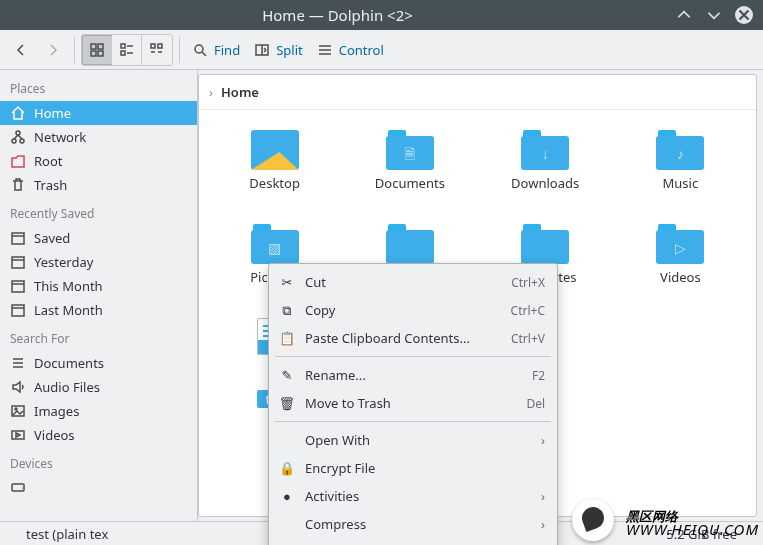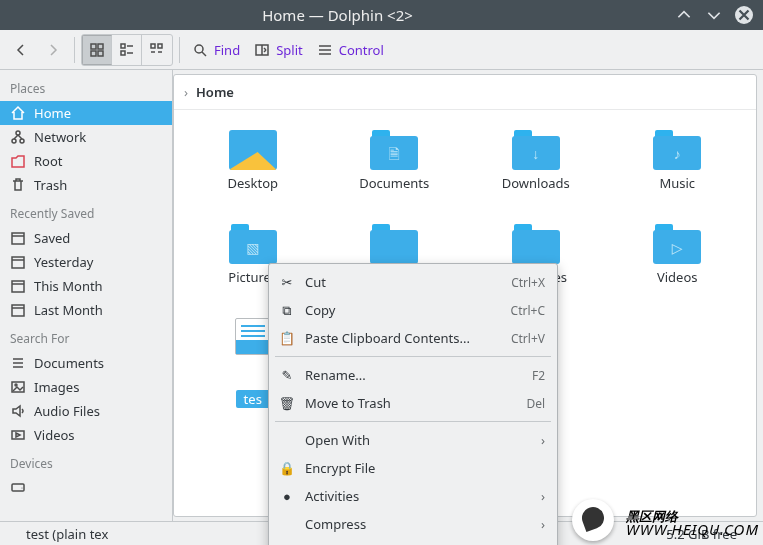--- a/index.html
+++ b/index.html
@@ -7,31 +7,31 @@
 
 
 .titlebar { height: 30px; background: #465057; display: flex; align-items: center; color: #fff; }
 .titlebar .title { flex: 1; text-align: center; color: #eee; font-size: 15px; }
 .titlebar .winbtns { display: flex; gap: 12px; padding-right: 10px; align-items: center; }
 .winbtn { width: 18px; height: 18px; display: flex; align-items: center; justify-content: center; color: #dfe3e6; }
 .winbtn.close { background: #dfe3e6; border-radius: 50%; color: #465057; }
 
 
 .toolbar { height: 40px; background: #eff0f1; border-bottom: 1px solid #c5c9cc; display: flex; align-items: center; padding: 0 6px; gap: 2px; }
-.toolbtn { height: 30px; min-width: 30px; padding: 0 6px; display: flex; align-items: center; justify-content: center; gap: 6px; border-radius: 3px; color: #6d28d9; }
+.toolbtn { height: 30px; min-width: 30px; padding: 0 6px; display: flex; align-items: center; justify-content: center; gap: 6px; border-radius: 3px; color: #0369a1; }
 .toolbtn svg { width: 16px; height: 16px; }
 .tool-sep { width: 1px; height: 26px; background: #c5c9cc; margin: 0 4px; }
 .toolbtn.active { background: #c9cdd0; border: 1px solid #a8acaf; }
 .tool-group { display: flex; border: 1px solid #c5c9cc; border-radius: 3px; overflow: hidden; }
 .tool-group .toolbtn { border-radius: 0; border-right: 1px solid #c5c9cc; }
 .tool-group .toolbtn:last-child { border-right: none; }
 
 
 .main { display: flex; height: calc(545px - 30px - 40px - 24px); }
-.sidebar { width: 173px; background: #eff0f1; border-right: 1px solid #c5c9cc; overflow-y: auto; padding-top: 2px; }
+.sidebar { width: 198px; background: #eff0f1; border-right: 1px solid #c5c9cc; overflow-y: auto; padding-top: 2px; }
 .section-head { color: #7f8386; font-size: 12px; padding: 8px 10px 4px; }
 .place-item { display: flex; align-items: center; gap: 8px; padding: 3px 10px; color: #31363b; cursor: default; }
 .place-item.selected { background: #3daee9; color: #fff; }
 .place-item.selected svg { stroke: #fff; fill: #fff; }
 .place-item svg { width: 16px; height: 16px; }
 
 .content { flex: 1; display: flex; flex-direction: column; background: #fff; margin: 4px 6px 4px 0; border: 1px solid #c5c9cc; border-radius: 3px; overflow: hidden; }
 .breadcrumb { padding: 8px 10px; border-bottom: 1px solid #e8e9ea; font-weight: 600; color: #31363b; display:flex; align-items:center; gap:8px;}
 .breadcrumb .chev { font-weight: normal; color:#8a8e91;}
 .file-grid { flex: 1; padding: 20px 10px; display: grid; grid-template-columns: repeat(4, 1fr); grid-auto-rows: 90px; gap: 4px 4px; align-content: start; }
@@ -223,32 +223,32 @@
     <div class="place-item">
         <svg viewBox="0 0 16 16">
           <line x1="3" y1="4" x2="13" y2="4" class="icon-stroke"></line>
           <line x1="3" y1="8" x2="13" y2="8" class="icon-stroke"></line>
           <line x1="3" y1="12" x2="13" y2="12" class="icon-stroke"></line>
         </svg>
         <span>Documents</span>
       </div>
     <div class="place-item">
         <svg viewBox="0 0 16 16">
+          <path d="M3 6 H6 L10 3 V13 L6 10 H3 Z" class="icon-stroke"></path>
+          <path d="M12 6 Q14 8 12 10" class="icon-stroke"></path>
+        </svg>
+        <span>Audio Files</span>
+      </div>
+    <div class="place-item">
+        <svg viewBox="0 0 16 16">
           <rect x="2" y="3" width="12" height="10" class="icon-stroke"></rect>
           <circle cx="6" cy="6" r="1" class="icon-stroke"></circle>
           <path d="M3 12 L7 8 L10 11 L13 8" class="icon-stroke"></path>
         </svg>
         <span>Images</span>
-      </div>
-    <div class="place-item">
-        <svg viewBox="0 0 16 16">
-          <path d="M3 6 H6 L10 3 V13 L6 10 H3 Z" class="icon-stroke"></path>
-          <path d="M12 6 Q14 8 12 10" class="icon-stroke"></path>
-        </svg>
-        <span>Audio Files</span>
       </div>
     <div class="place-item">
         <svg viewBox="0 0 16 16">
           <rect x="2" y="4" width="12" height="8" class="icon-stroke"></rect>
           <path d="M6 6 L10 8 L6 10 Z" class="icon-stroke"></path>
         </svg>
         <span>Videos</span>
       </div>
 
     <div class="section-head">Devices</div>

